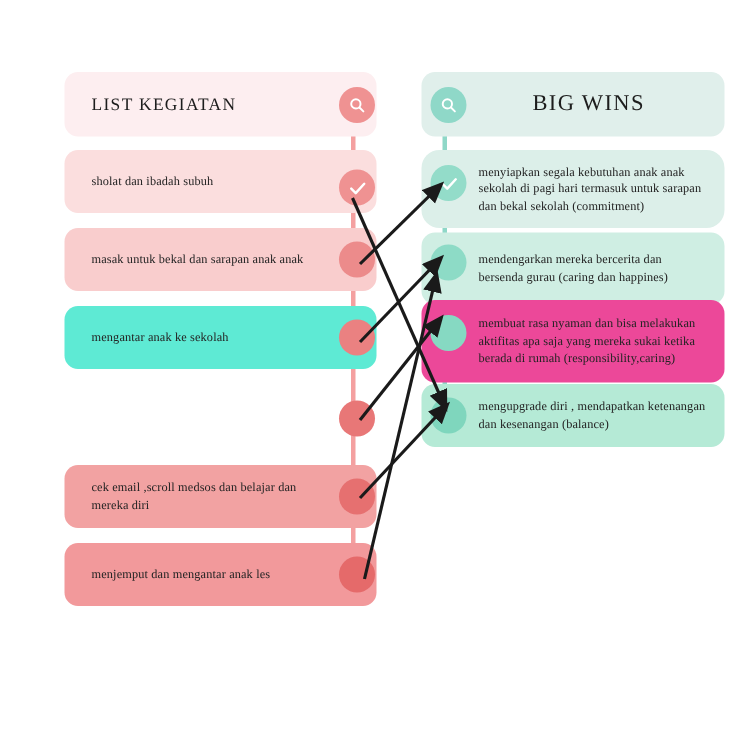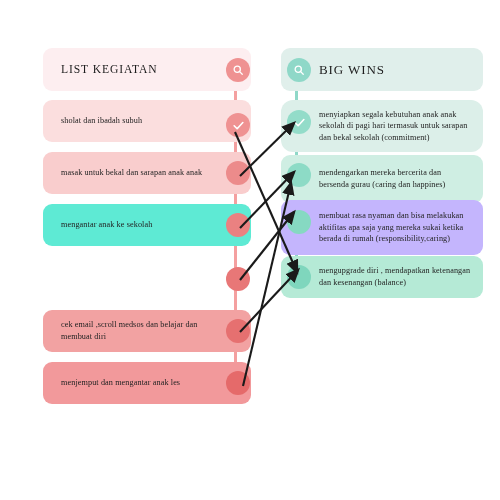--- a/index.html
+++ b/index.html
@@ -21,21 +21,21 @@
   
   .lcard{left:43px;width:208px;padding:6px 34px 6px 18px;}
   .lhead{left:43px;width:208px;height:43px;top:48px;background:#fdeef0;
          padding:0 34px 0 18px;}
   .lhead .htxt{font-size:11.6px;letter-spacing:.9px;color:#1d1d1d;text-align:center;}
 
   
   .rcard{left:281px;width:202px;padding:6px 12px 6px 38px;}
   .rhead{left:281px;width:202px;height:43px;top:48px;background:#e0efeb;
          padding:0 12px 0 38px;}
-  .rhead .htxt{font-size:13px;letter-spacing:.9px;color:#1d1d1d;}
+  .rhead .htxt{font-size:15px;letter-spacing:.9px;color:#1d1d1d;margin-left:36px;}
 
   .dot{position:absolute;border-radius:50%;display:flex;
        align-items:center;justify-content:center;}
   .dot.lg{width:24px;height:24px;}
   .ldot{left:226px;}
   .rdot{left:287px;}
 
   .glyph{display:block;}
   svg{display:block;overflow:visible;}
 </style>
@@ -72,21 +72,21 @@
   <div class="dot lg ldot" style="top:161px;background:#ec8b8b;"></div>
 
   <div class="card lcard" style="top:204px;height:42px;background:#5eead4;">
     <span class="txt">mengantar anak ke sekolah</span>
   </div>
   <div class="dot lg ldot" style="top:213px;background:#ea8181;"></div>
 
   <div class="dot lg ldot" style="top:267px;background:#e87777;"></div>
 
   <div class="card lcard" style="top:310px;height:42px;background:#f2a2a2;">
-    <span class="txt">cek email ,scroll medsos dan belajar dan membuat diri</span>
+    <span class="txt">cek email ,scroll medsos dan belajar dan mereka diri</span>
   </div>
   <div class="dot lg ldot" style="top:319px;background:#e67070;"></div>
 
   <div class="card lcard" style="top:362px;height:42px;background:#f2999b;text-align:right;">
     <span class="txt">menjemput dan mengantar anak les</span>
   </div>
   <div class="dot lg ldot" style="top:371px;background:#e56a6a;"></div>
 
   <div class="card rhead">
     <span class="htxt">BIG WINS</span>
@@ -105,21 +105,21 @@
     <svg class="glyph" width="13" height="13" viewBox="0 0 24 24" fill="none" stroke="#fff" stroke-width="3" stroke-linecap="round" stroke-linejoin="round">
       <polyline points="4,12.5 9.5,18 20,6.5"></polyline>
     </svg>
   </div>
 
   <div class="card rcard" style="top:155px;height:48px;background:#cfeee3;">
     <span class="txt">mendengarkan mereka bercerita dan bersenda gurau (caring dan happines)</span>
   </div>
   <div class="dot lg rdot" style="top:163px;background:#8ddbc6;"></div>
 
-  <div class="card rcard" style="top:200px;height:55px;background:#c4b5fd;">
+  <div class="card rcard" style="top:200px;height:55px;background:#ec4899;">
     <span class="txt">membuat rasa nyaman dan bisa melakukan aktifitas apa saja yang mereka sukai ketika berada di rumah (responsibility,caring)</span>
   </div>
   <div class="dot lg rdot" style="top:210px;background:#86d9c2;"></div>
 
   <div class="card rcard" style="top:256px;height:42px;background:#b5ead6;">
     <span class="txt">mengupgrade diri , mendapatkan ketenangan dan kesenangan (balance)</span>
   </div>
   <div class="dot lg rdot" style="top:265px;background:#7fd6bd;"></div>
 
   <svg width="500" height="500" style="position:absolute;left:0;top:0;pointer-events:none;">

